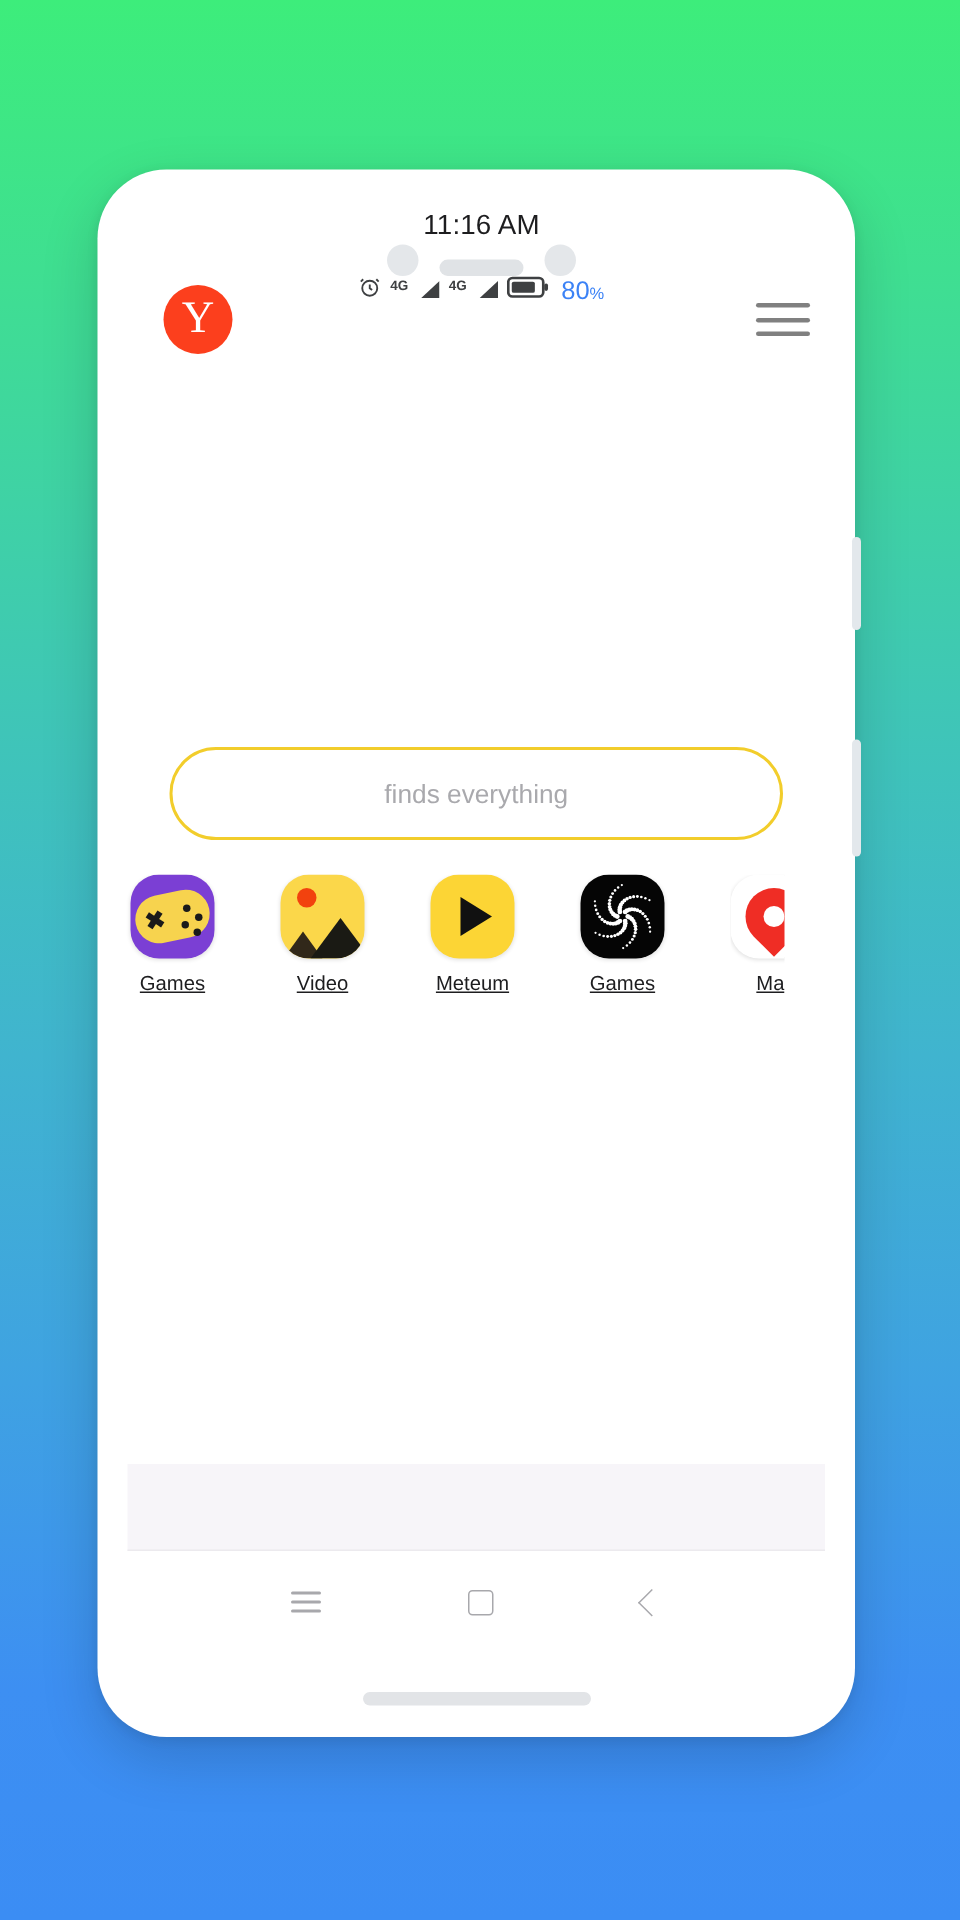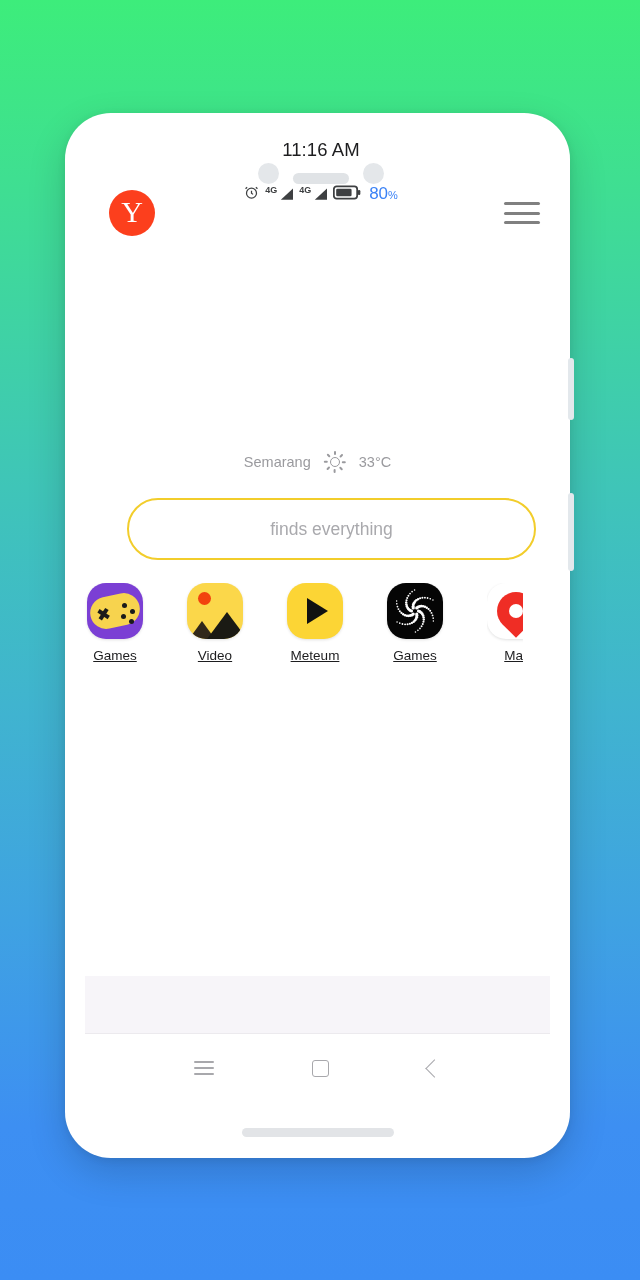--- a/index.html
+++ b/index.html
@@ -73,21 +73,21 @@
     margin-top: 2px;
   }
   .cam { width: 21px; height: 21px; border-radius: 50%; background: #e4e7ea; }
   .speaker { width: 56px; height: 11px; border-radius: 6px; background: #e0e3e6; margin-top: 9px; }
   .sb-right {
     display: flex;
     align-items: center;
     gap: 6px;
     white-space: nowrap;
   }
-  .net { display: flex; align-items: center; gap: 1px; }
+  .net { display: flex; align-items: flex-start; gap: 6px; }
   .net .g {
     font-size: 9px; color: #3e4042; font-weight: 700;
     line-height: 1; margin-bottom: 8px;
   }
   .battery-pct { font-size: 17px; color: #3b82f6; margin-left: 2px; }
   .battery-pct sub { font-size: 11px; vertical-align: baseline; }
 
   
   .app-header {
     position: absolute;
@@ -135,21 +135,21 @@
     border: 1.6px solid #9a9a9e; border-radius: 50%;
   }
   .sun-ico i {
     position: absolute; left: 10.2px; top: 0px; width: 1.6px; height: 3.6px;
     background: #9a9a9e; transform-origin: 0.8px 11px; border-radius:1px;
   }
 
   
   .searchbox {
     position: absolute;
-    left: 62px; top: 385px;
+    left: 48px; top: 385px;
     width: 409px; height: 62px;
     border: 2px solid #f2cd2b;
     border-radius: 31px;
     background: #fff;
     display: flex; align-items: center; justify-content: center;
     cursor: text;
   }
   .searchbox .ph { color: #a9a9ad; font-size: 17.5px; }
 
   
@@ -334,35 +334,20 @@
 
     <div class="app-header">
       <div class="ylogo">Y</div>
       <div class="burger">
         <span></span>
         <span></span>
         <span></span>
       </div>
     </div>
 
-    <div class="weather">
-      <span>Semarang</span>
-      <span class="sun-ico">
-        <span class="core"></span>
-        <i style="transform:rotate(0deg)"></i>
-          <i style="transform:rotate(45deg)"></i>
-        <i style="transform:rotate(90deg)"></i>
-          <i style="transform:rotate(135deg)"></i>
-        <i style="transform:rotate(180deg)"></i>
-          <i style="transform:rotate(225deg)"></i>
-        <i style="transform:rotate(270deg)"></i>
-          <i style="transform:rotate(315deg)"></i>
-      </span>
-      <span>33°C</span>
-    </div>
 
     <div class="searchbox">
       <span class="ph">finds everything</span>
     </div>
 
     <div class="services">
 
       <div class="svc">
         <div class="tile t-games">
           <div class="pad"></div>

